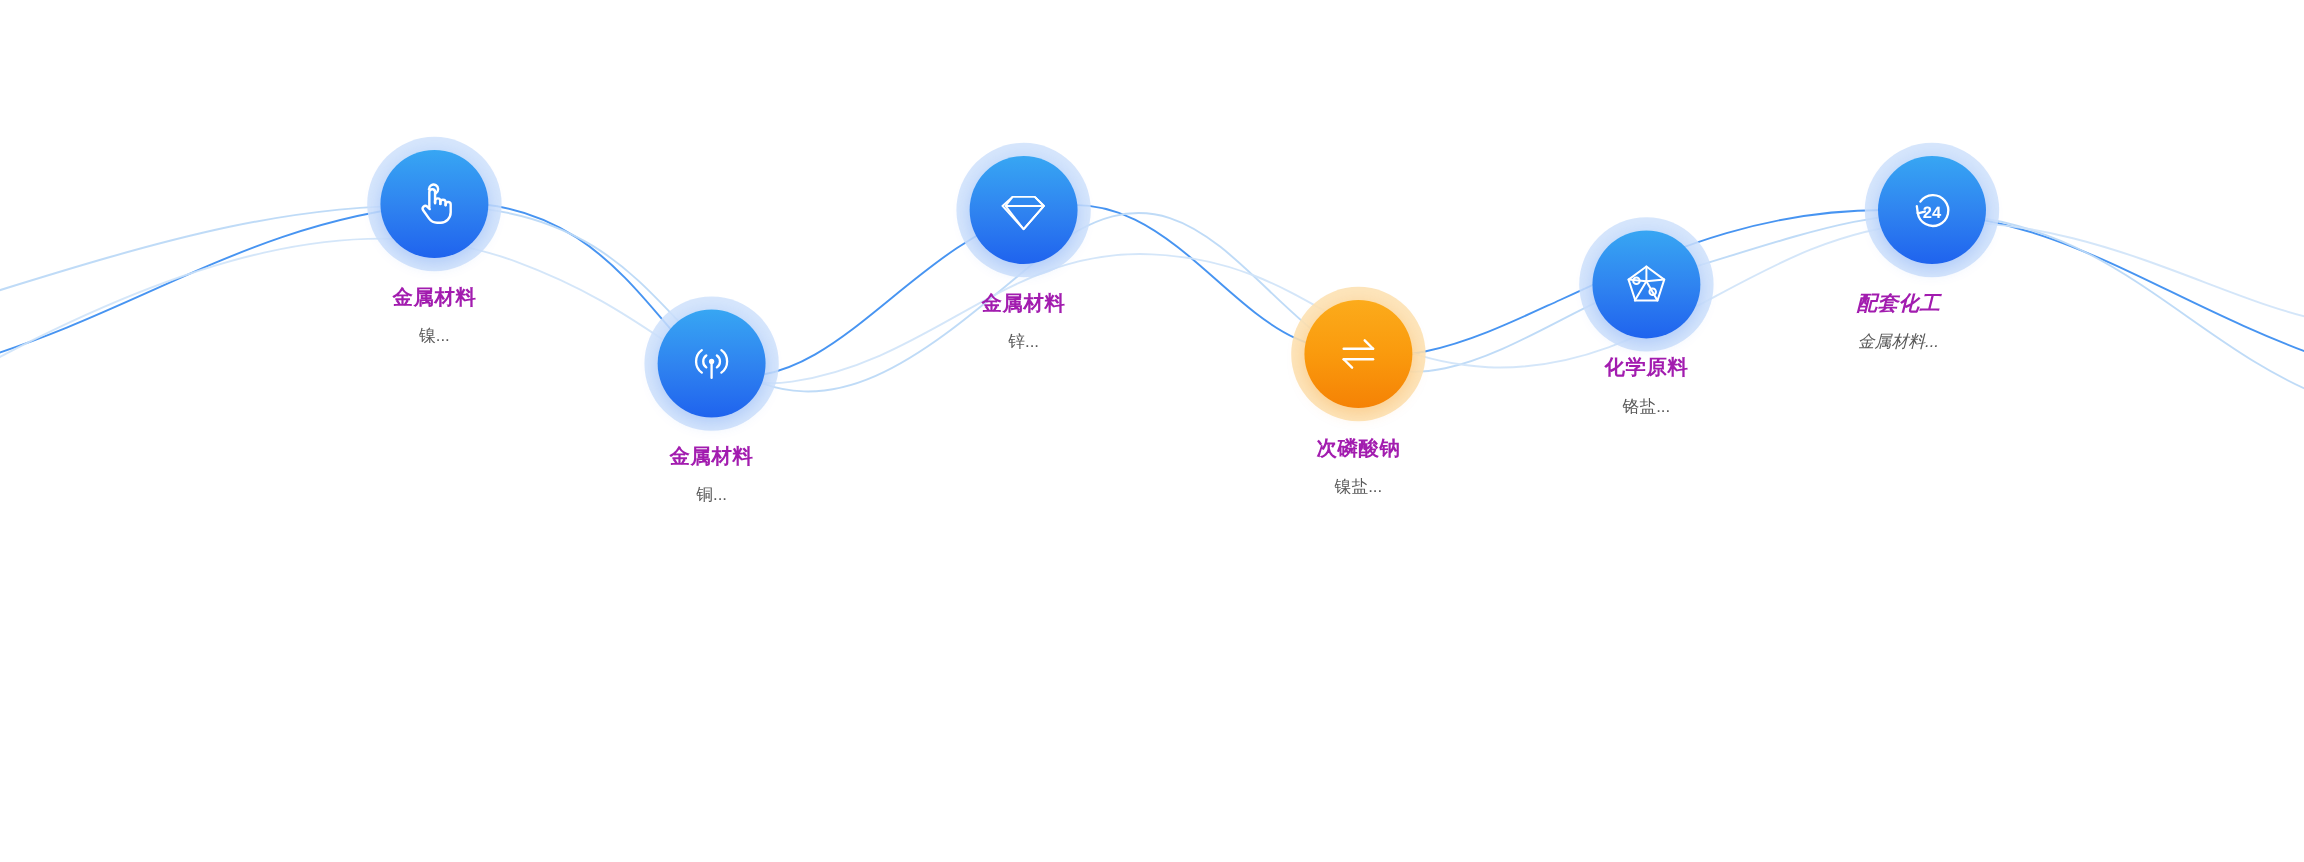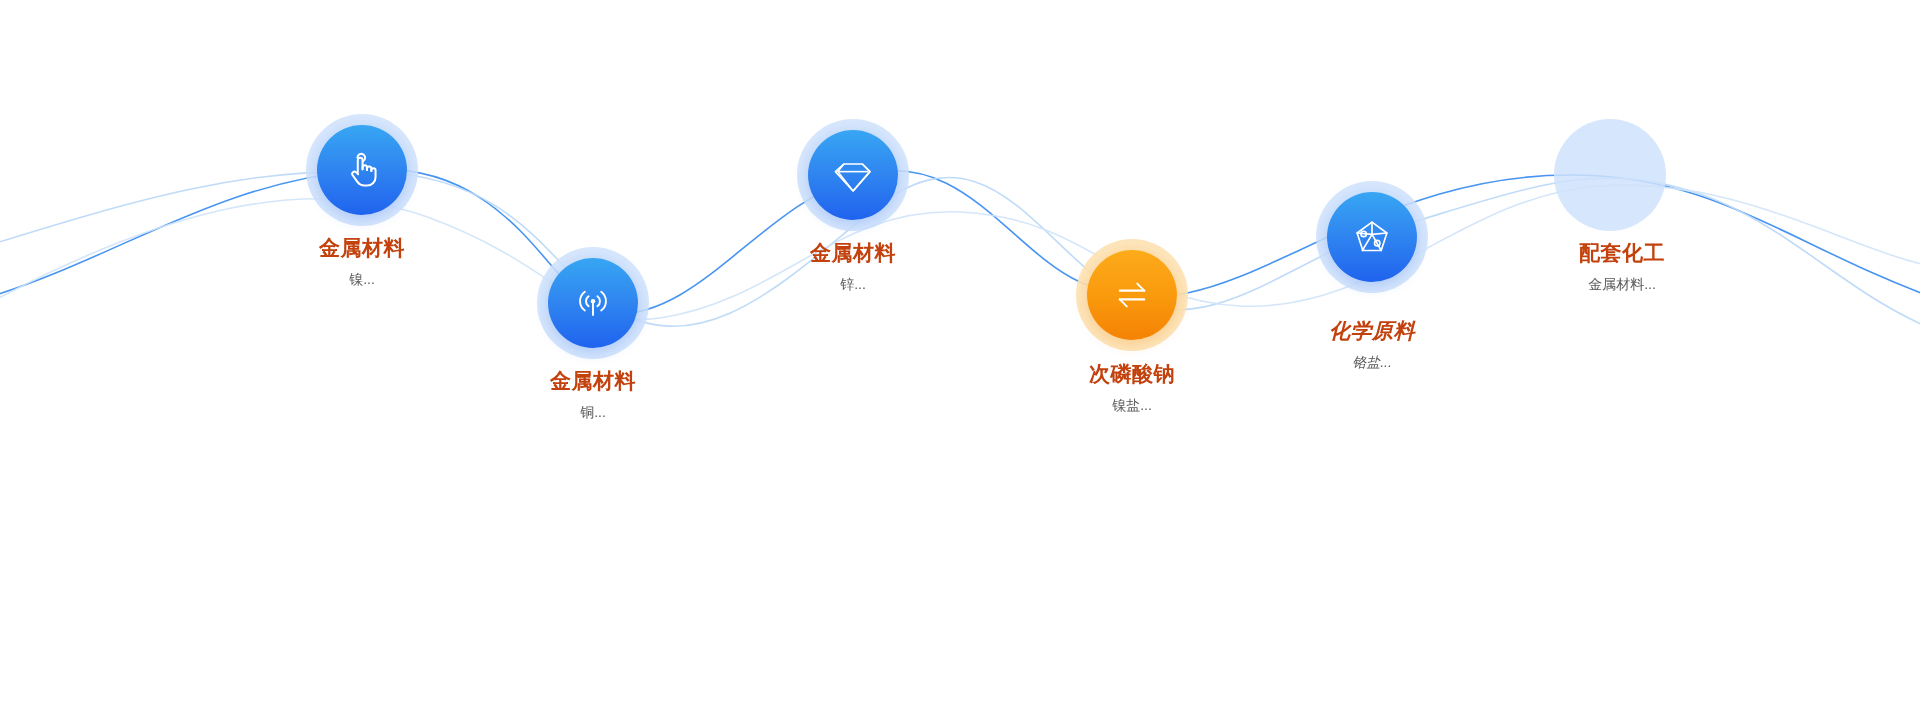--- a/index.html
+++ b/index.html
@@ -70,23 +70,23 @@
     display: block;
   }
   .labels {
     position: absolute;
     transform: translateX(-50%);
     text-align: center;
     white-space: nowrap;
     pointer-events: none;
   }
   .label-title {
-    font-size: 21px;
+    font-size: 17px;
     font-weight: bold;
-    color: #c2410c;
+    color: #a21caf;
     letter-spacing: 0.5px;
     line-height: 22px;
   }
   .label-sub {
     margin-top: 10px;
     font-size: 14px;
     color: #595959;
     line-height: 20px;
   }
 </style>
@@ -173,26 +173,33 @@
             <path d="M24 7v14"></path>
             <path d="M24 21l-11 18.4"></path>
             <path d="M24 21l10.5 18.4"></path>
             <path d="M24 21L7 19.4"></path>
             <path d="M24 21l17-1.6"></path>
             <circle cx="14.5" cy="20.5" r="3.1"></circle>
             <circle cx="30" cy="31" r="3.1"></circle>
           </svg>
         </div>
       </div>
-      <div class="labels" style="left: 1372px; top: 320px; font-style: italic;">
+      <div class="labels" style="left: 1372px; top: 296px;">
         <div class="label-title">化学原料</div>
         <div class="label-sub">铬盐...</div>
       </div>
       <div class="node" style="left: 1610px; top: 175px;">
         <div class="halo"></div>
-      </div>
-      <div class="labels" style="left: 1622px; top: 242px;">
+        <div class="disc">
+          <svg viewBox="0 0 48 48" width="44" height="44" fill="none" stroke="#ffffff" stroke-width="2.1" stroke-linecap="round" stroke-linejoin="round">
+            <path d="M13.4 16.4A14 14 0 1 1 11 26.6"></path>
+            <path d="M10.2 20.4l0.9 6.6 6.4-1.6"></path>
+            <text x="24" y="31" text-anchor="middle" font-family="Liberation Sans, sans-serif" font-size="15" font-weight="bold" fill="#ffffff" stroke="none">24</text>
+          </svg>
+        </div>
+      </div>
+      <div class="labels" style="left: 1582px; top: 242px; font-style: italic;">
         <div class="label-title">配套化工</div>
         <div class="label-sub">金属材料...</div>
       </div>
     </div>
 
 </div>
 
 </body></html>

